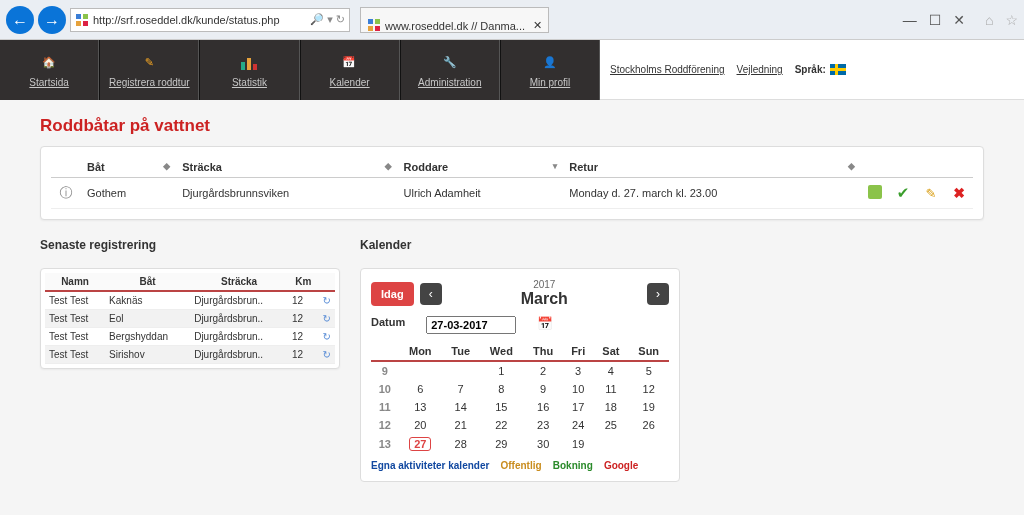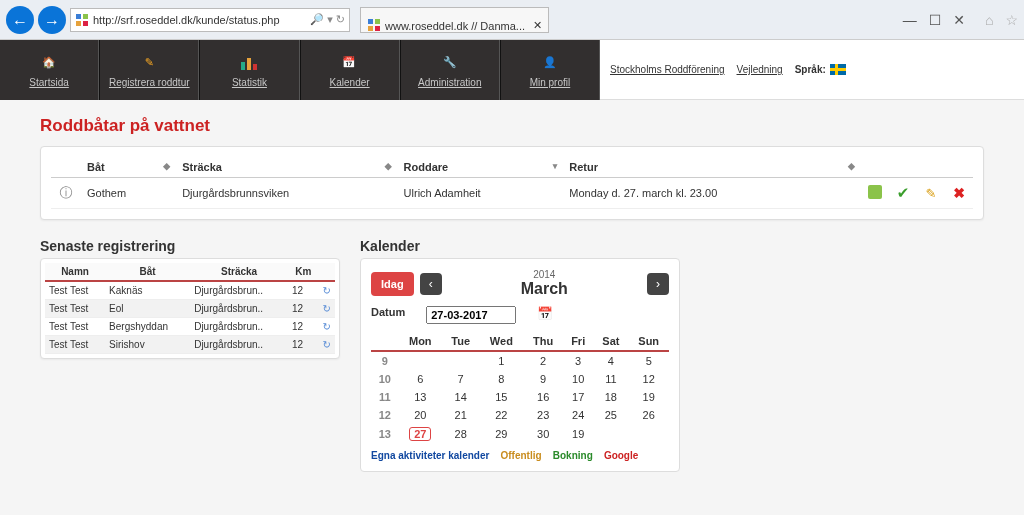--- a/index.html
+++ b/index.html
@@ -39,21 +39,21 @@
   .actcell { width:28px; text-align:center; }
   .sq-green { width:14px; height:14px; background:#8bc34a; display:inline-block; border-radius:2px; }
   .check { color:#3a9e2c; font-size:15px; }
   .pencil { color:#d89b0d; font-size:13px; }
   .redx { color:#d22; font-weight:bold; font-size:14px; }
   .info { color:#888; font-size:13px; }
   
   .cols { display:flex; gap:20px; margin-top:18px; }
   .colL { width:300px; }
   .colR { width:320px; }
-  .sect-title { font-weight:bold; font-size:14px; margin-bottom:4px; }
+  .sect-title { font-weight:bold; font-size:12px; margin-bottom:16px; }
   .regtbl { width:100%; border-collapse:collapse; background:#fff; }
   .regtbl th { font-size:10px; border-bottom:2px solid #b44; padding:3px 4px; text-align:center; background:#fafafa; }
   .regtbl td { font-size:10px; padding:3px 4px; border-bottom:1px solid #eee; }
   .regtbl tr:nth-child(even) td { background:#f2f2f2; }
   .regtbl td:last-child { text-align:center; color:#5a8dd6; }
   
   .calpanel { border:1px solid #ddd; border-radius:4px; background:#fff; padding:10px; }
   .calhead { display:flex; align-items:center; gap:6px; }
   .idag { background:#d44; color:#fff; border:none; border-radius:4px; padding:6px 10px; font-size:11px; font-weight:bold; }
   .navbtn { background:#444; color:#fff; border:none; border-radius:4px; width:22px; height:22px; font-size:12px; }
@@ -240,21 +240,21 @@
       </div>
     </div>
 
     <div class="colR">
       <div class="sect-title">Kalender</div>
       <div class="calpanel">
         <div class="calhead">
           <button class="idag">Idag</button>
           <button class="navbtn">‹</button>
           <div class="mtitle">
-            <div class="yr">2014</div>
+            <div class="yr">2017</div>
             <div class="mo">March</div>
           </div>
           <button class="navbtn">›</button>
         </div>
         <div class="datum">
           <span>Datum</span>
           <input type="text" value="27-03-2017" style="">
           <span class="calico">📅</span>
         </div>
         <table class="caltbl">

